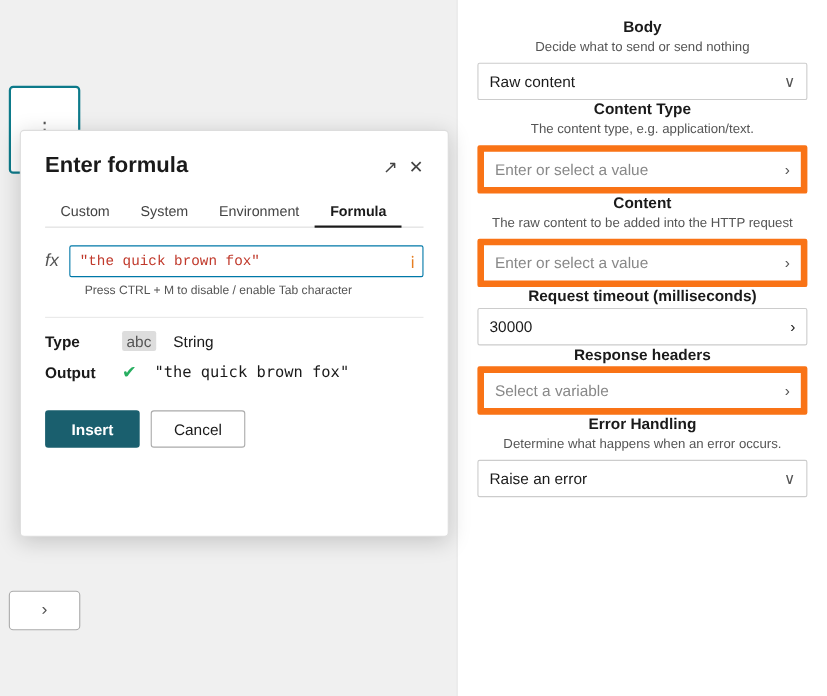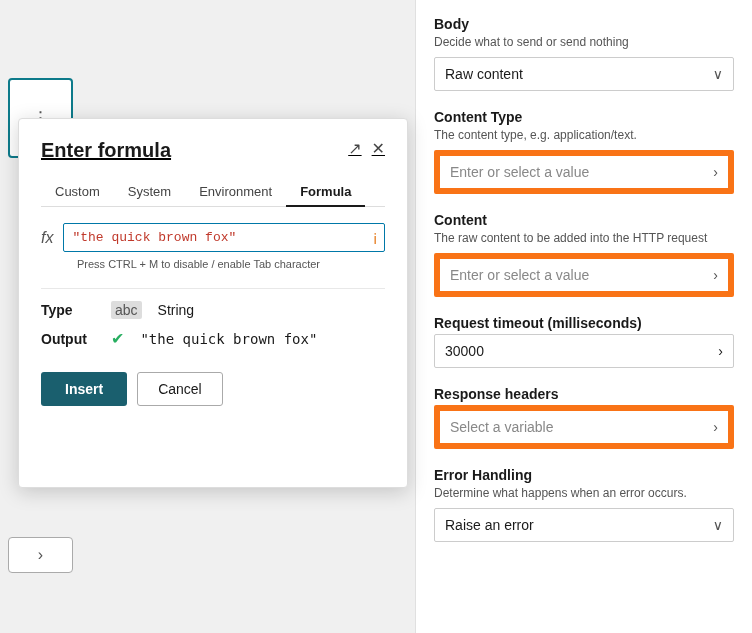--- a/index.html
+++ b/index.html
@@ -20,21 +20,21 @@
       left: 415px;
       width: 337px;
       height: 633px;
       background: #fff;
       padding: 16px 18px;
       overflow-y: auto;
       border-left: 1px solid #e0e0e0;
     }
 
     .panel-section {
-      margin-bottom: 18px;
+      text-align: center;
     }
 
     .panel-section-title {
       font-weight: 600;
       font-size: 14px;
       color: #1a1a1a;
       margin-bottom: 3px;
     }
 
     .panel-section-subtitle {
@@ -150,24 +150,23 @@
       background: #fff;
       border: 1px solid #ddd;
       border-radius: 4px;
       box-shadow: 0 4px 20px rgba(0,0,0,0.18);
       z-index: 10;
       padding: 20px 22px;
     }
 
     .modal-header {
       display: flex;
-      align-items: flex-start;
+      align-items: flex-end;
       justify-content: space-between;
       margin-bottom: 16px;
-      text-decoration: underline;
     }
 
     .modal-title {
       font-size: 20px;
       font-weight: 600;
       color: #1a1a1a;
     }
 
     .modal-header-icons {
       display: flex;

